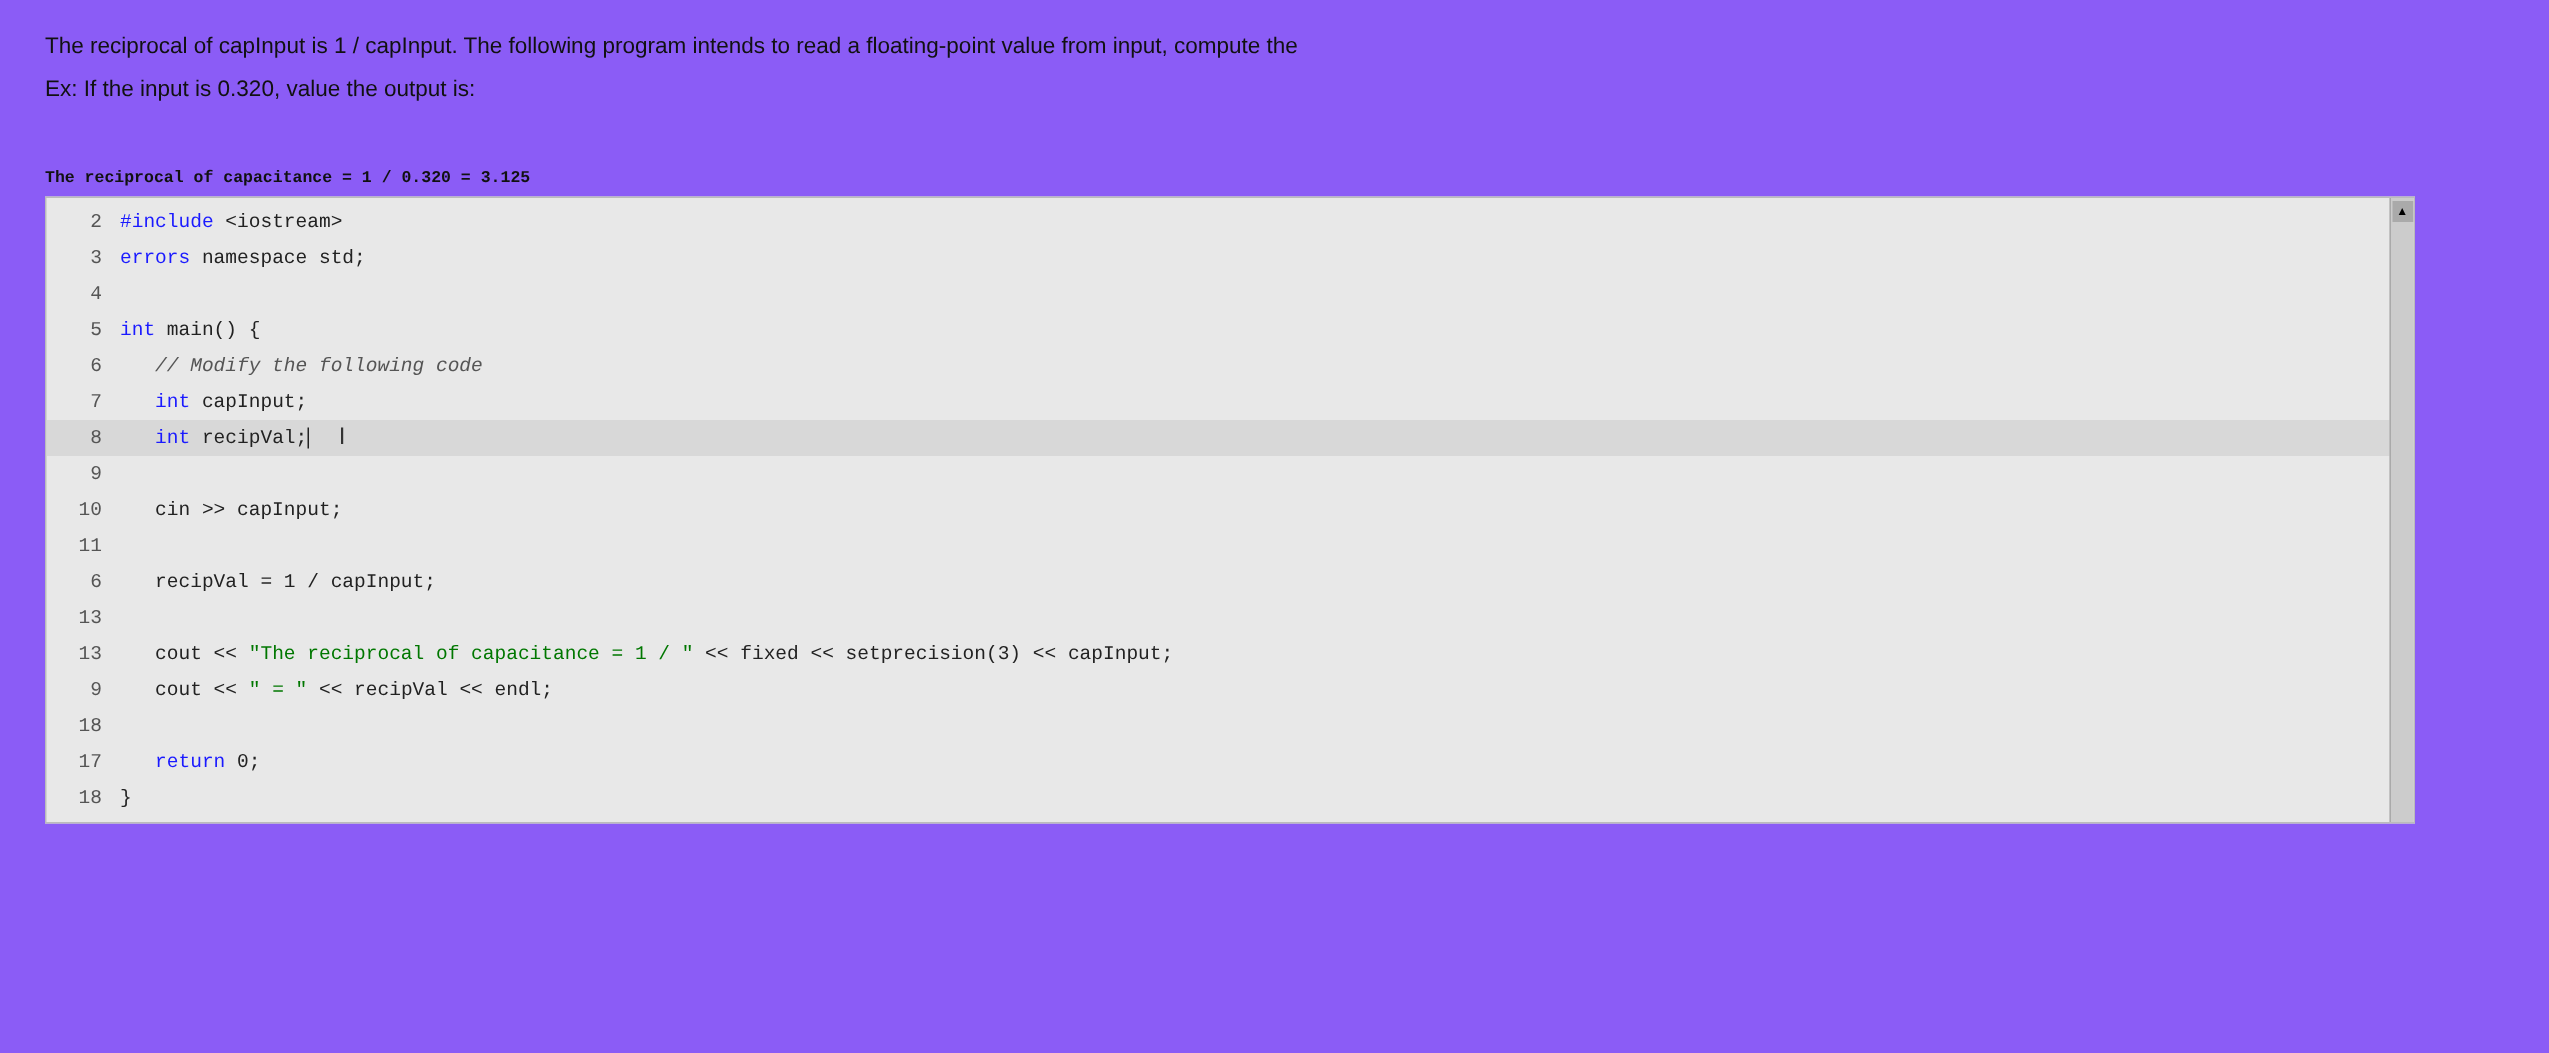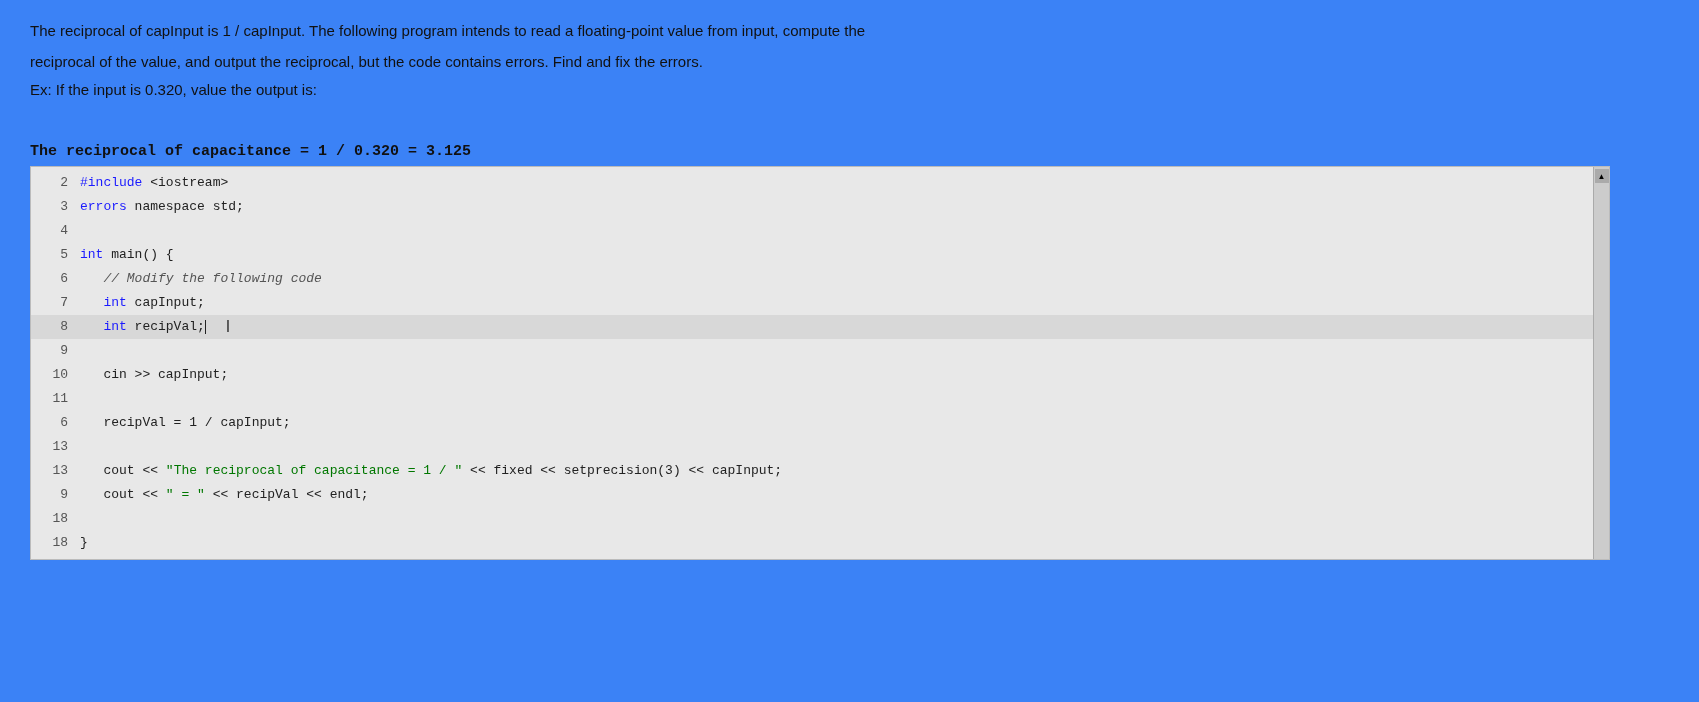--- a/index.html
+++ b/index.html
@@ -10,21 +10,21 @@
 
     body {
       background-color: #c8c8c8;
       font-family: Arial, sans-serif;
       width: 1699px;
       height: 702px;
       overflow: hidden;
     }
 
     .main-container {
-      background-color: #3b82f6;
+      background-color: #8b5cf6;
       width: 1699px;
       height: 702px;
       padding: 20px 30px;
       position: relative;
     }
 
     .description-text {
       font-family: Arial, sans-serif;
       font-size: 15px;
       color: #111;
@@ -35,21 +35,21 @@
 
     .example-line {
       font-family: Arial, sans-serif;
       font-size: 15px;
       color: #111;
       margin-bottom: 8px;
     }
 
     .output-line {
       font-family: 'Courier New', Courier, monospace;
-      font-size: 15px;
+      font-size: 11px;
       color: #111;
       margin-bottom: 6px;
       font-weight: bold;
       margin-top: 45px;
     }
 
     .code-editor {
       background-color: #e8e8e8;
       border: 1px solid #bbb;
       width: 1580px;
@@ -148,21 +148,20 @@
       margin-left: 20px;
       vertical-align: middle;
     }
   </style>
 </head>
 <body>
 
 <div class="main-container">
 
   <div class="description-text">The reciprocal of capInput is 1 / capInput. The following program intends to read a floating-point value from input, compute the</div>
-  <div class="description-text">reciprocal of the value, and output the reciprocal, but the code contains errors. Find and fix the errors.</div>
   <div class="example-line">Ex: If the input is 0.320, value the output is:</div>
   <div class="output-line">The reciprocal of capacitance = 1 / 0.320 = 3.125</div>
 
   <div class="code-editor">
     <div class="scrollbar-right">
       <div class="scrollbar-arrow-up">▲</div>
     </div>
 
     <div class="code-content">
 
@@ -234,20 +233,24 @@
       <div class="code-line">
         <span class="line-number">9</span>
         <span class="line-code">   cout &lt;&lt; <span class="kw-green">" = "</span> &lt;&lt; recipVal &lt;&lt; endl;</span>
       </div>
 
       <div class="code-line">
         <span class="line-number">18</span>
         <span class="line-code"> </span>
       </div>
 
+      <div class="code-line">
+        <span class="line-number">17</span>
+        <span class="line-code">   <span class="kw-blue">return</span> 0;</span>
+      </div>
 
       <div class="code-line">
         <span class="line-number">18</span>
         <span class="line-code">}</span>
       </div>
 
     </div>
   </div>
 </div>
 

